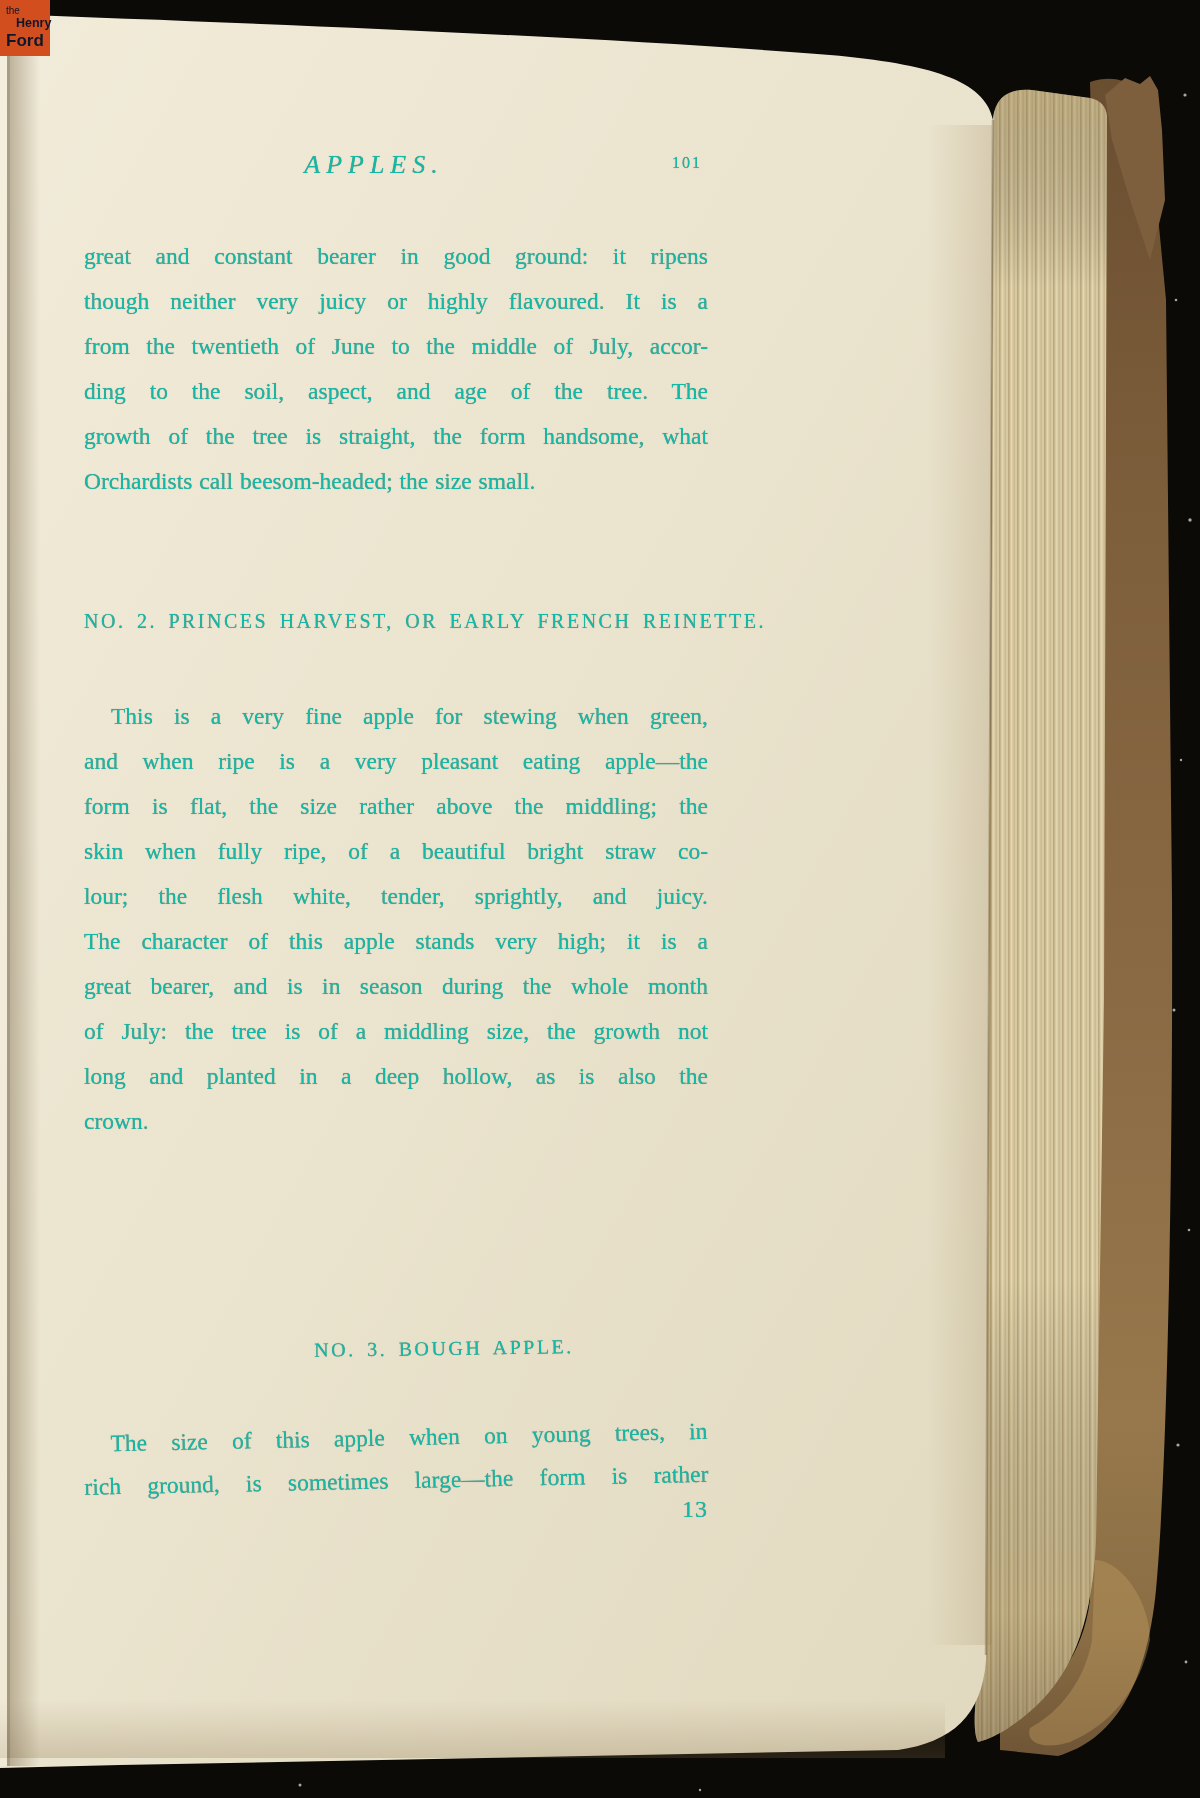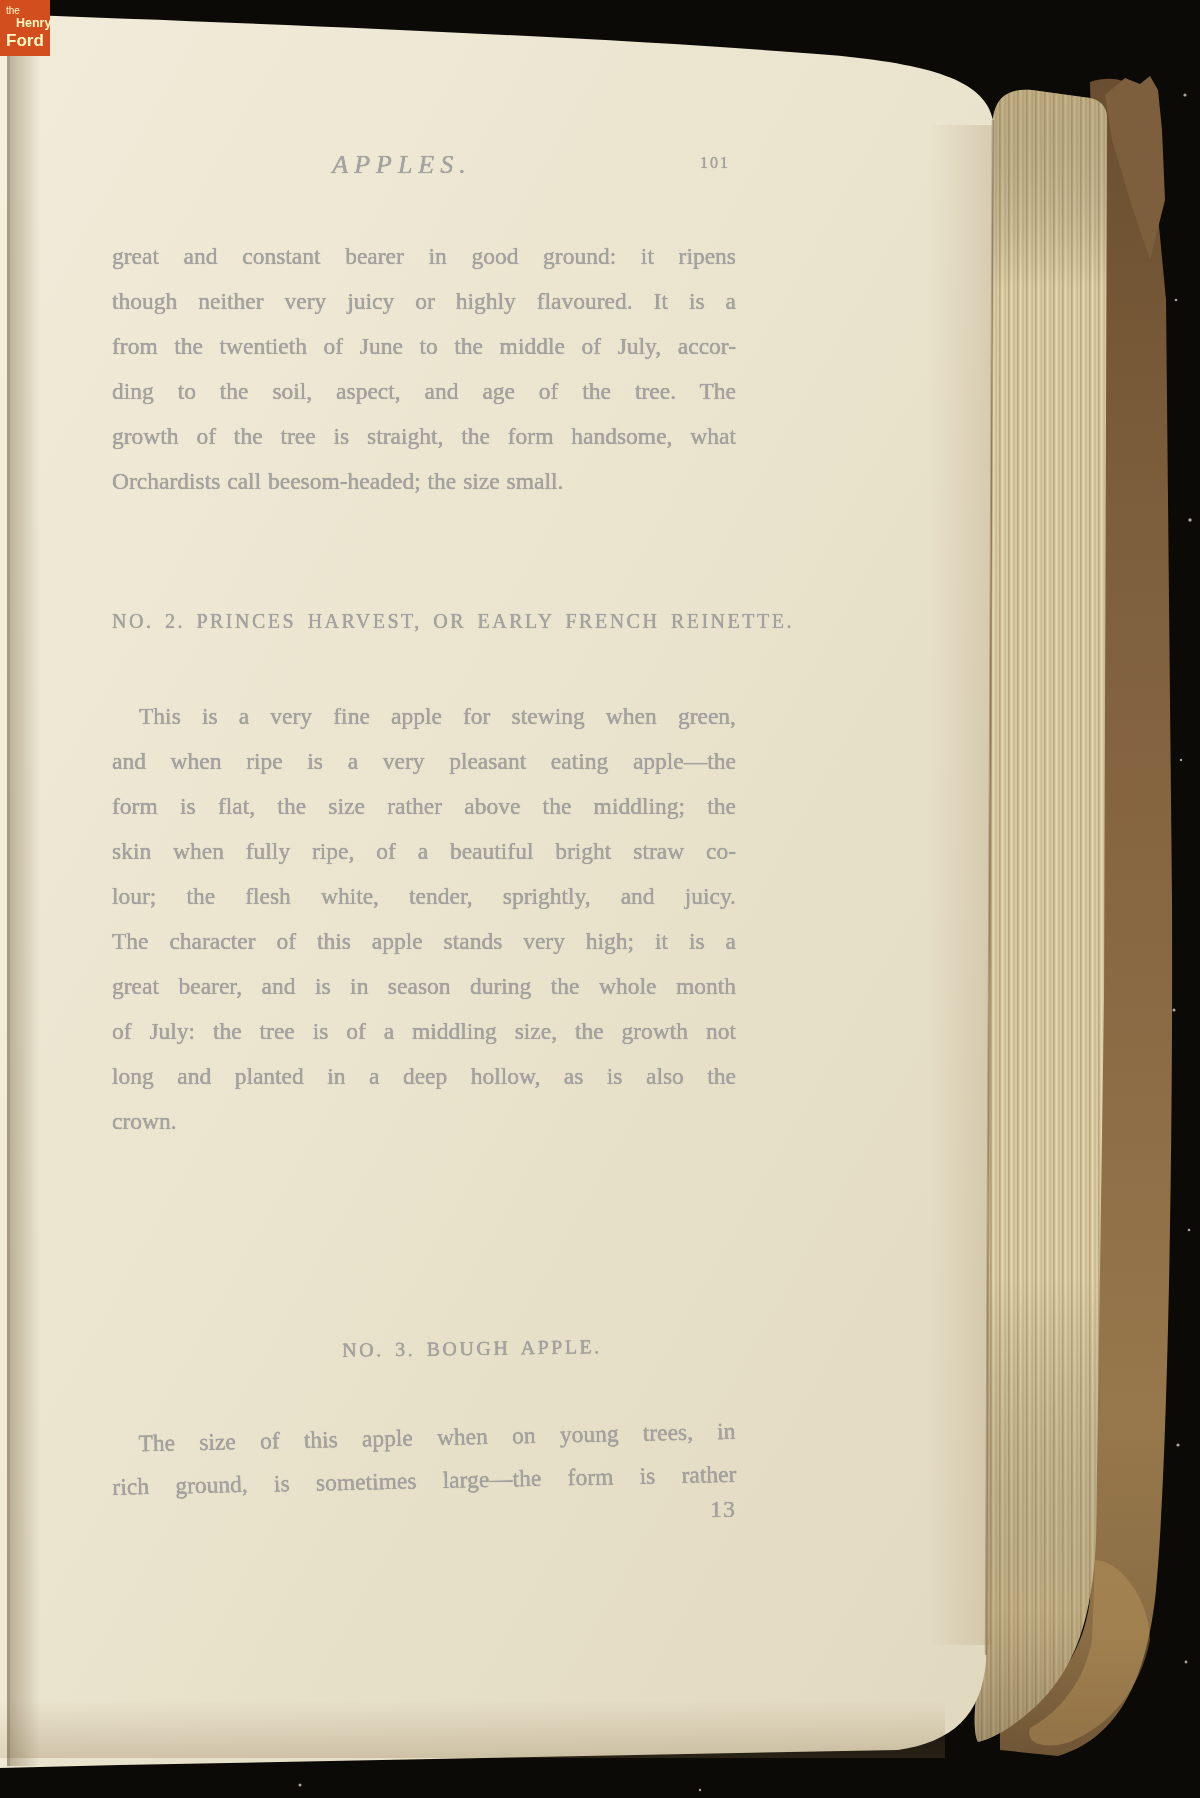--- a/index.html
+++ b/index.html
@@ -6,31 +6,31 @@
   .stage {
     position:relative; width:1200px; height:1798px; overflow:hidden;
     background:#0c0a07;
     font-family:"Liberation Serif","DejaVu Serif",serif;
   }
   .photo-svg { position:absolute; left:0; top:0; width:1200px; height:1798px; }
 
   
   .logo {
     position:absolute; left:0; top:0; width:50px; height:56px;
-    background:#d34e1f; color:#fef9c3; padding:3px 4px; box-sizing:border-box;
+    background:#d34e1f; color:#0f172a; padding:3px 4px; box-sizing:border-box;
     font-family:"Liberation Sans","DejaVu Sans",sans-serif; line-height:1;
   }
   .logo .l1 { font-size:10px; margin:3px 0 0 2px; }
   .logo .l2 { font-size:12.5px; font-weight:bold; margin:1px 17px 0 12px; }
   .logo .l3 { font-size:17px; font-weight:bold; margin:2px 0 7px 2px; }
 
   
   .textlayer {
-    position:absolute; left:112px; top:0; width:624px; height:100%;
-    color:#a3a3a3;
+    position:absolute; left:84px; top:0; width:624px; height:100%;
+    color:#14b8a6;
     text-shadow:0 0 0.7px rgba(59,51,42,0.55);
   }
   .running-head {
     position:absolute; top:150px; left:-22px; width:624px; text-align:center;
     font-style:italic; font-size:26px; letter-spacing:6px;
   }
   .page-number {
     position:absolute; top:154px; right:6px;
     font-size:16px; letter-spacing:2px;
   }

